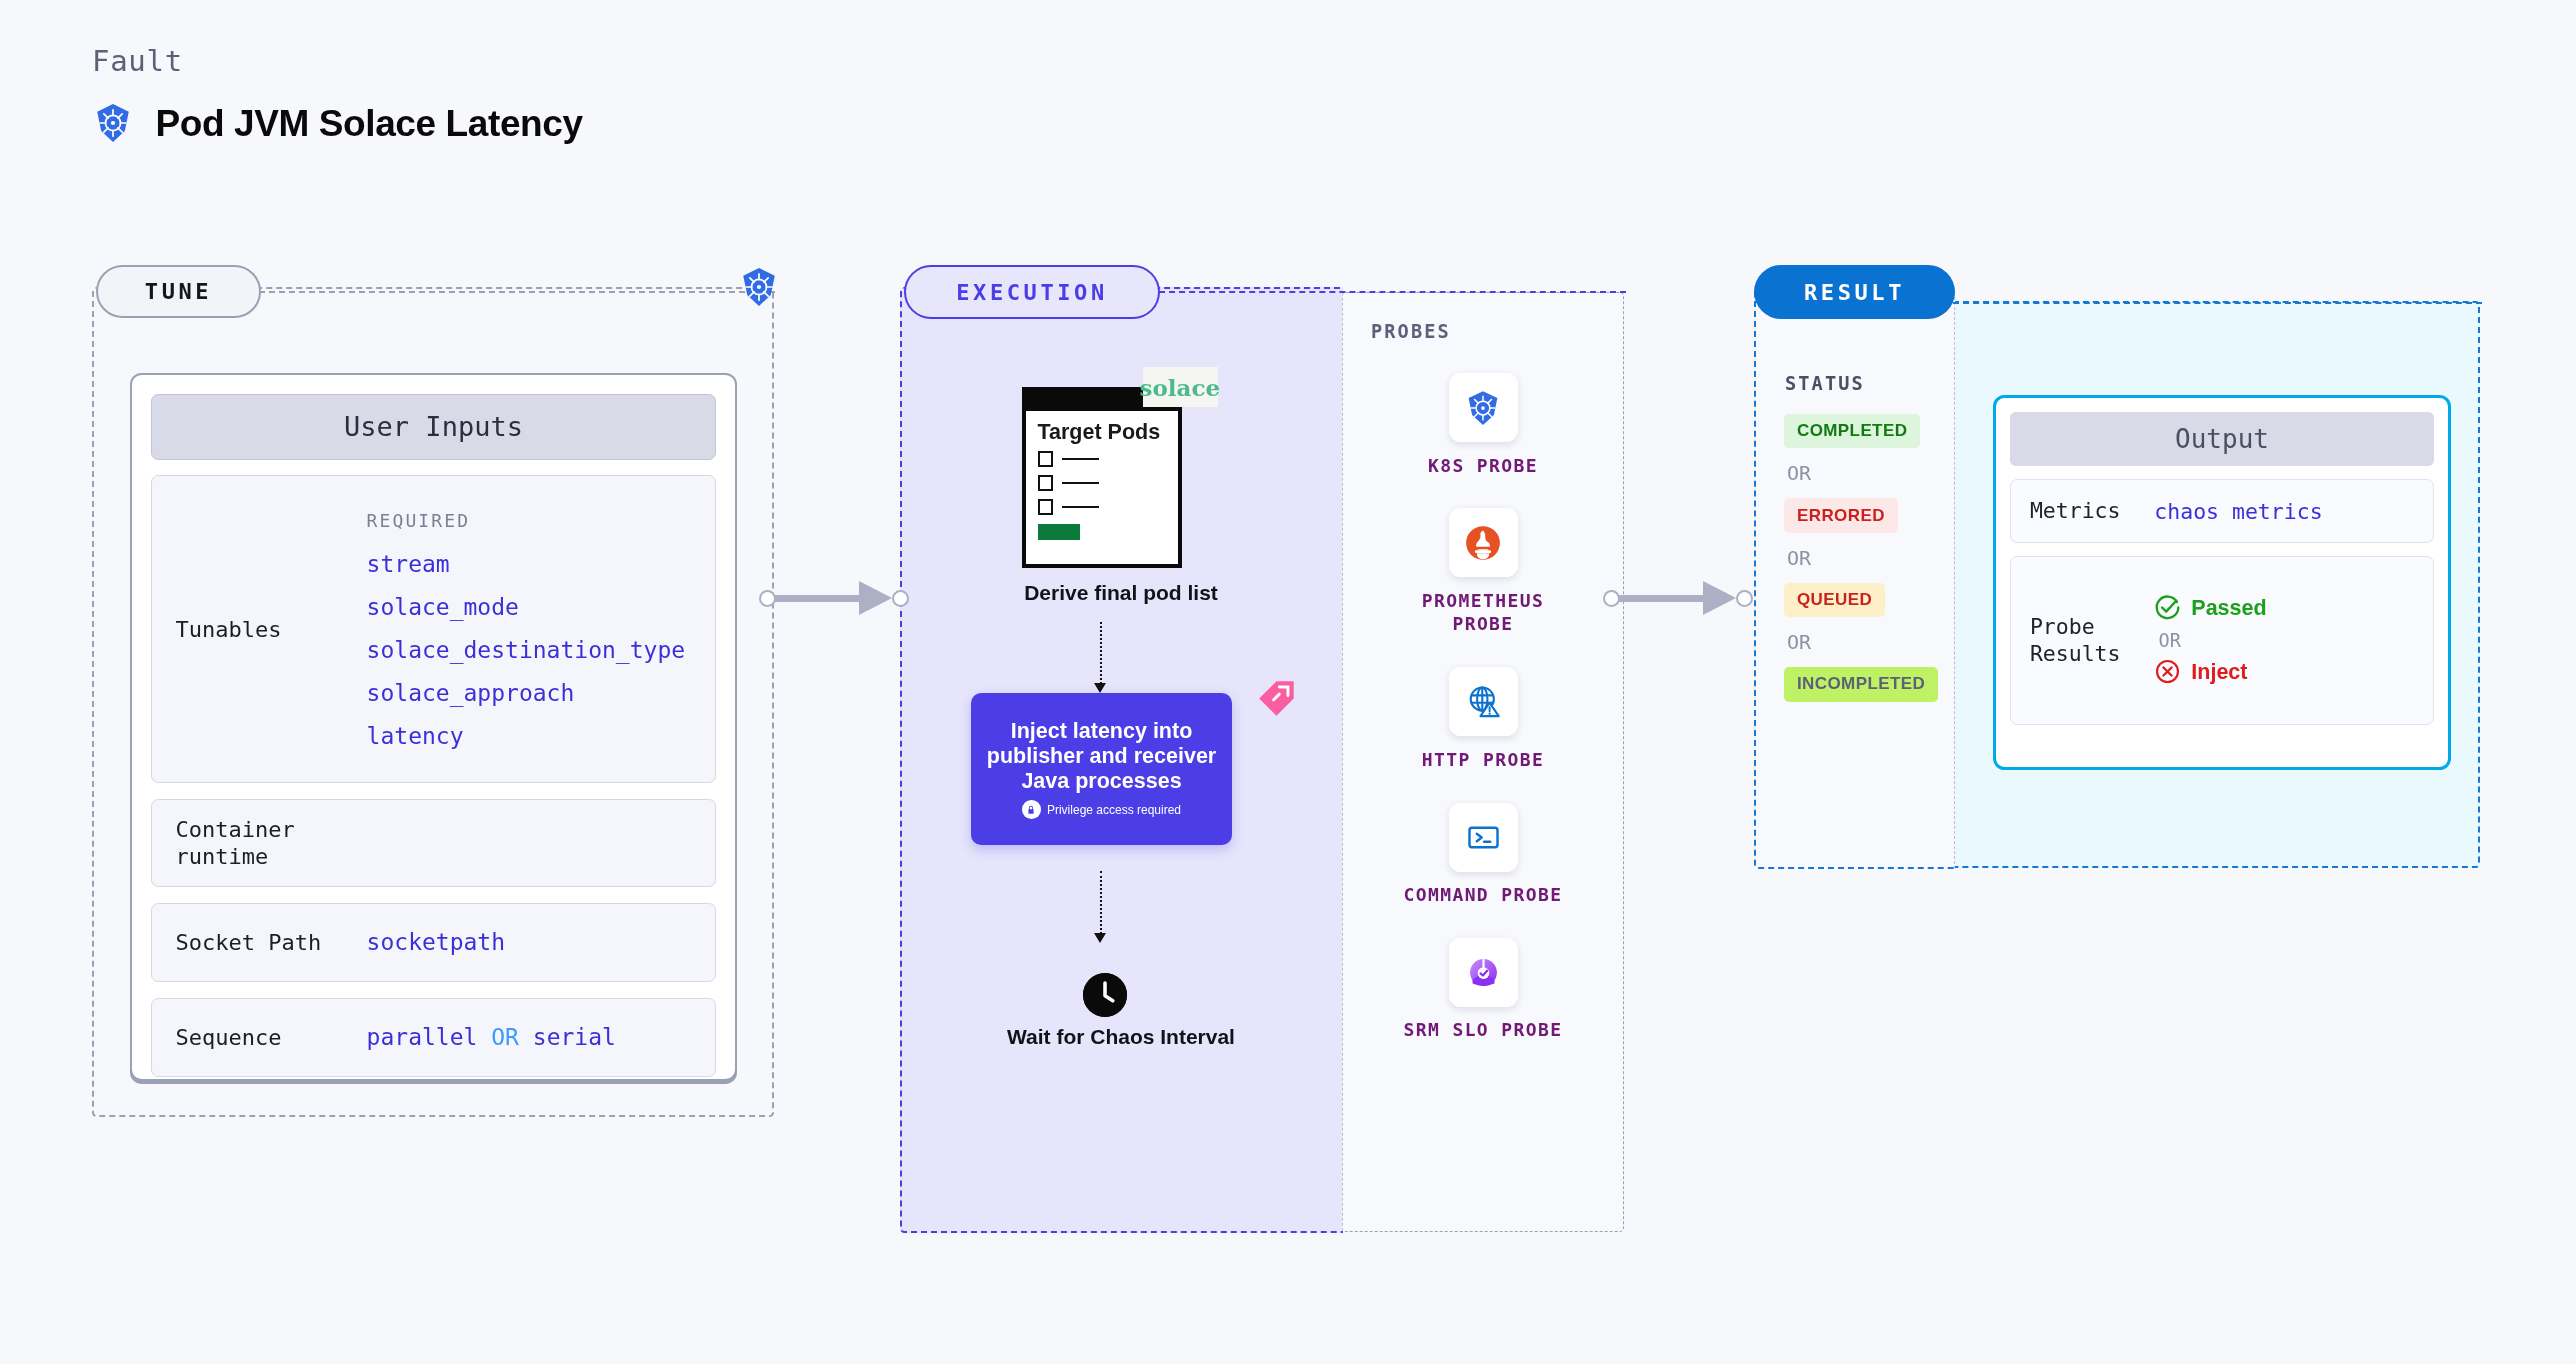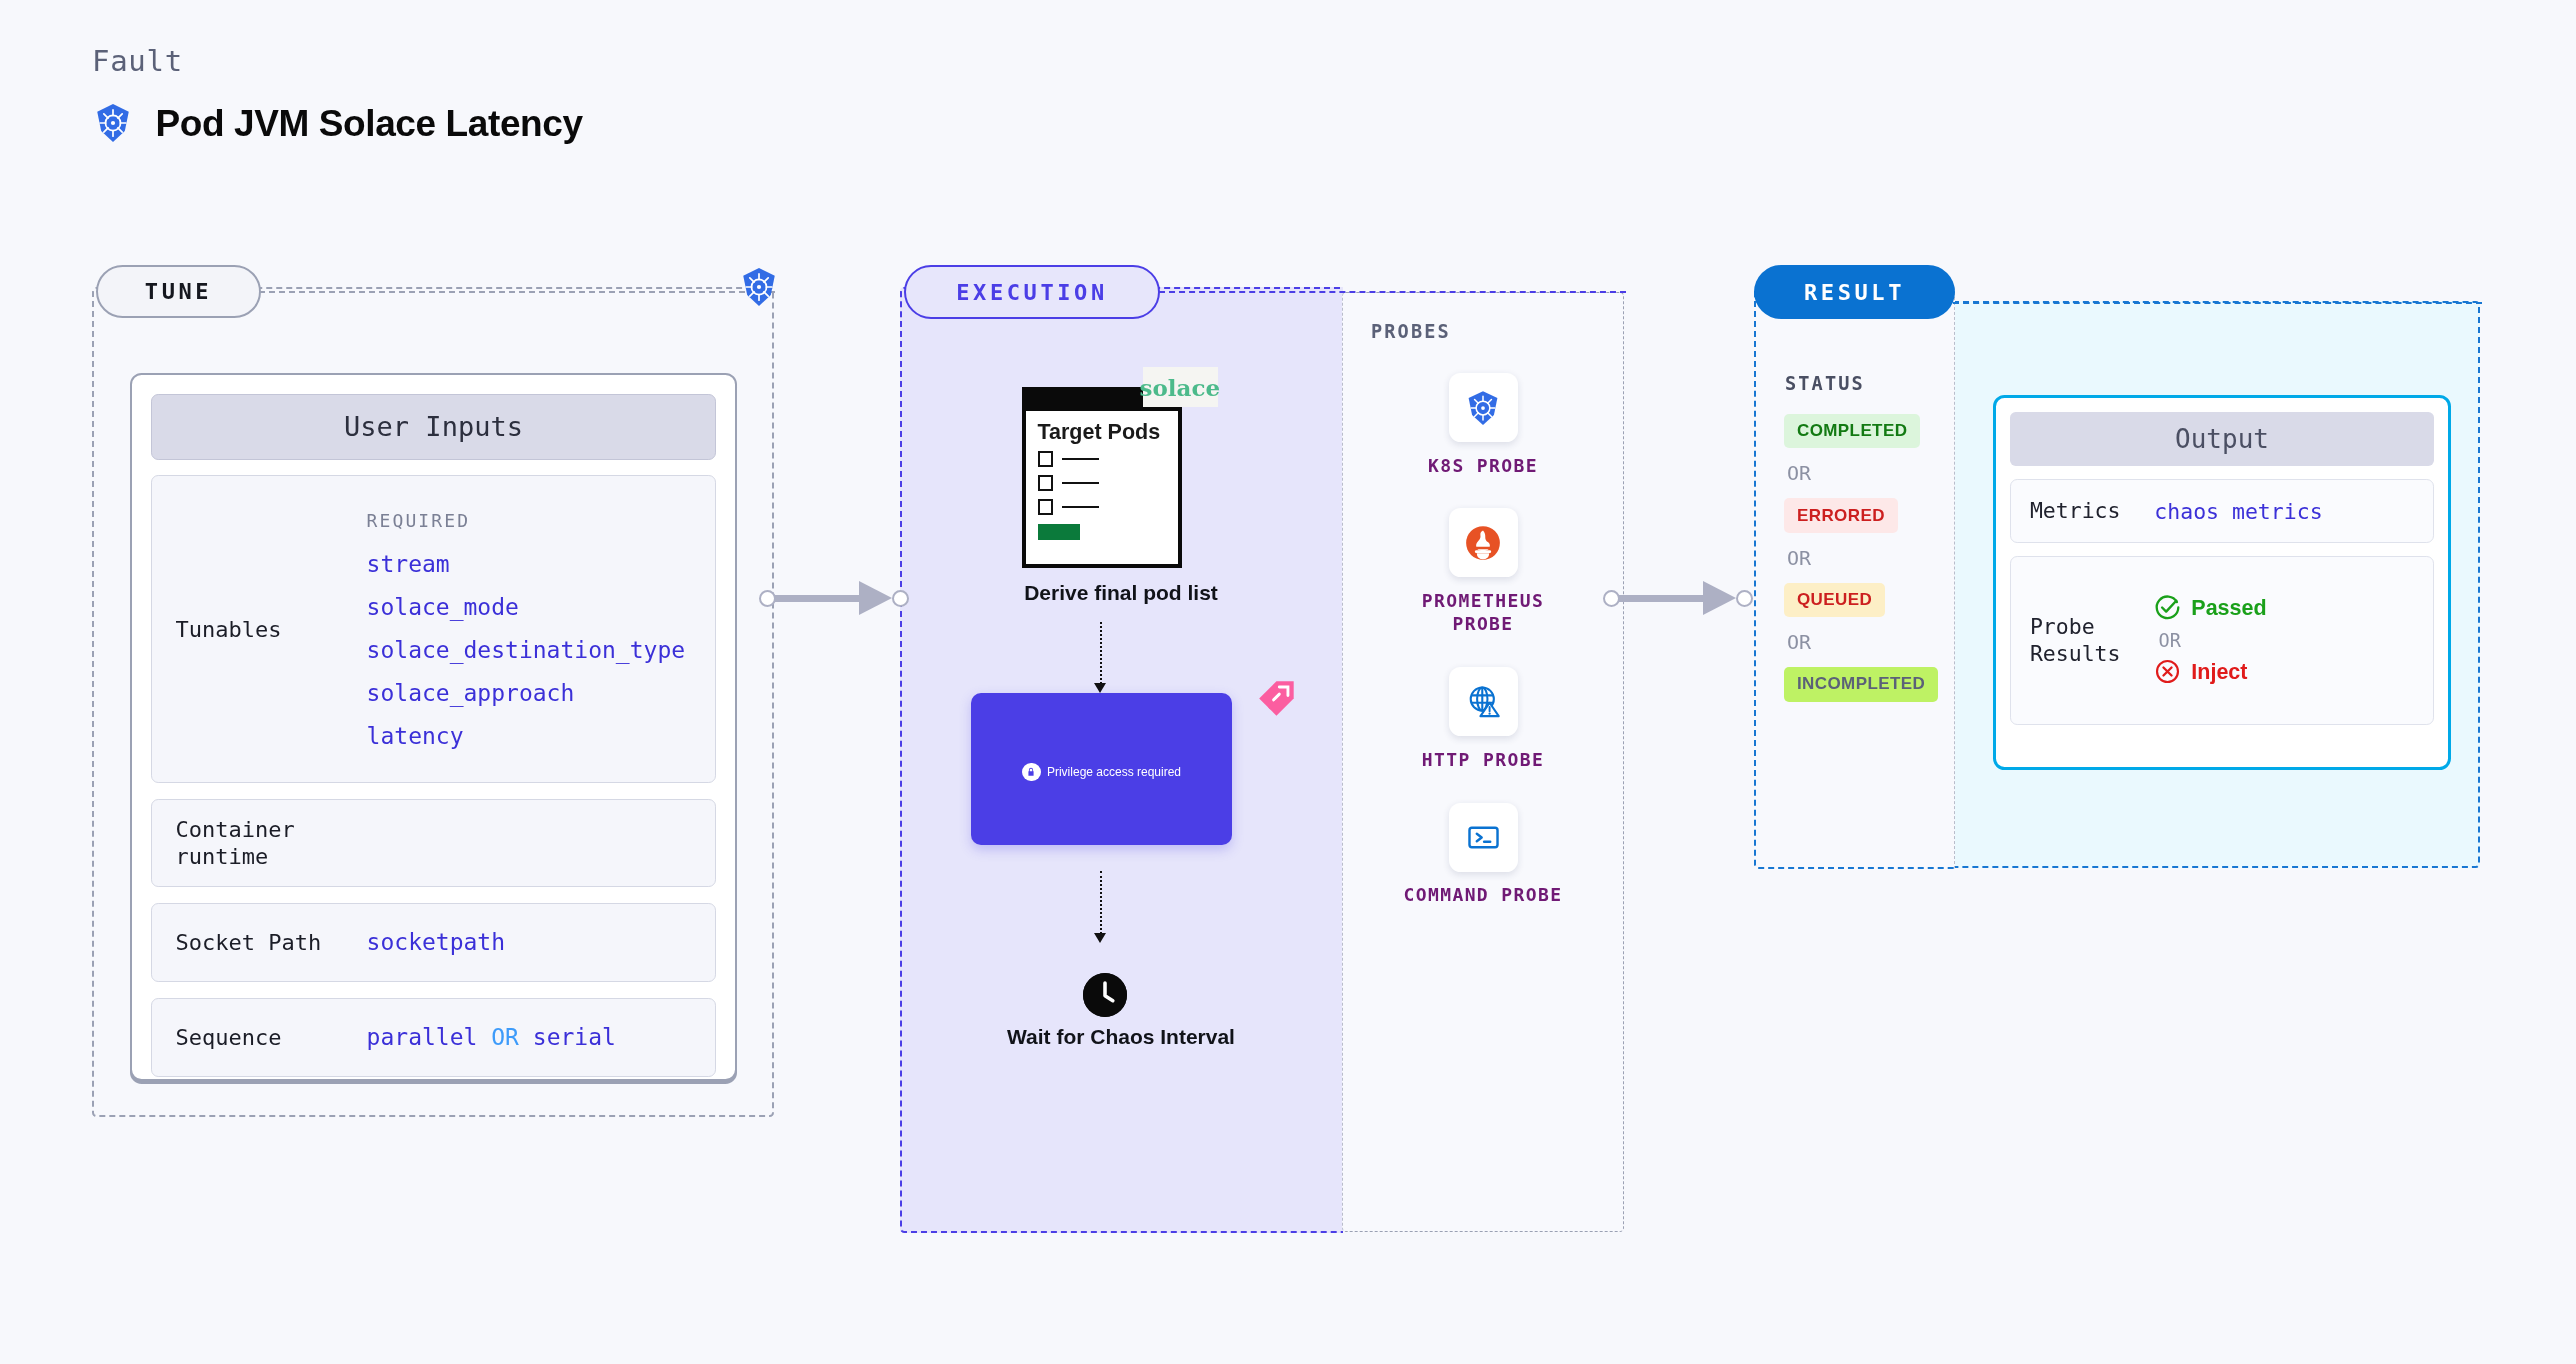--- a/index.html
+++ b/index.html
@@ -372,20 +372,21 @@
 
 <div id="inject-box">
   <div id="ribbon">
     <svg width="46" height="46" viewBox="0 0 64 64">
       <path d="M10 34 L34 10 L58 10 L58 34 L34 58 Z" fill="#fb5ea0"></path>
       <path d="M38 18 L50 18 L50 30" fill="none" stroke="#fff" stroke-width="4" stroke-linecap="round"></path>
       <path d="M30 36 L38 28" fill="none" stroke="#fff" stroke-width="4" stroke-linecap="round"></path>
       <path d="M24 48 L34 38" fill="none" stroke="#fb5ea0" stroke-width="4"></path>
     </svg>
   </div>
+  <div id="inject-text">Inject latency into publisher and receiver Java processes</div>
   <div id="inject-note">
     <span id="lock-badge">
       <svg width="10" height="10" viewBox="0 0 24 24" fill="#4b3ee6">
         <path d="M7 10V7a5 5 0 0 1 10 0v3h1.2v11H5.8V10H7zm2 0h6V7a3 3 0 0 0-6 0v3z"></path>
       </svg>
     </span>
     <span>Privilege access required</span>
   </div>
 </div>
 
@@ -453,20 +454,38 @@
     <div class="probe-tile">
       <svg width="39" height="39" viewBox="0 0 64 64">
         <rect x="9" y="16" width="46" height="32" rx="4" fill="none" stroke="#0a72d1" stroke-width="4"></rect>
         <path d="M21 26 L29 32 L21 38" fill="none" stroke="#0a72d1" stroke-width="4" stroke-linecap="round" stroke-linejoin="round"></path>
         <path d="M33 39 H43" stroke="#0a72d1" stroke-width="4" stroke-linecap="round"></path>
       </svg>
     </div>
     <div class="probe-label">COMMAND PROBE</div>
   </div>
 
+  <div class="probe-item">
+    <div class="probe-tile">
+      <svg width="39" height="39" viewBox="0 0 64 64">
+        <defs>
+          <linearGradient id="slograd" x1="0" y1="0" x2="1" y2="1">
+            <stop offset="0%" stop-color="#c78cfb"></stop>
+              <stop offset="100%" stop-color="#8b2ff0"></stop>
+          </linearGradient>
+        </defs>
+        <circle cx="32" cy="32" r="22" fill="url(#slograd)"></circle>
+        <path d="M32 10 V32" stroke="#fff" stroke-width="3.6"></path>
+        <path d="M14 44 Q32 28 50 44 L50 50 Q32 58 14 50 Z" fill="#8b2ff0"></path>
+        <circle cx="32" cy="33" r="9.5" fill="#fff"></circle>
+        <path d="M27 33.5 L31 37 L38 29" fill="none" stroke="#8b2ff0" stroke-width="3.6" stroke-linecap="round" stroke-linejoin="round"></path>
+      </svg>
+    </div>
+    <div class="probe-label">SRM SLO PROBE</div>
+  </div>
 
 </div>
 
 <div class="connector" id="conn2">
   <div class="conn-line" style="width:107px"></div>
   <div class="conn-dot" style="left:0"></div>
   <div class="conn-head" style="left:100px"></div>
   <div class="conn-dot" style="left:133px"></div>
 </div>
 

